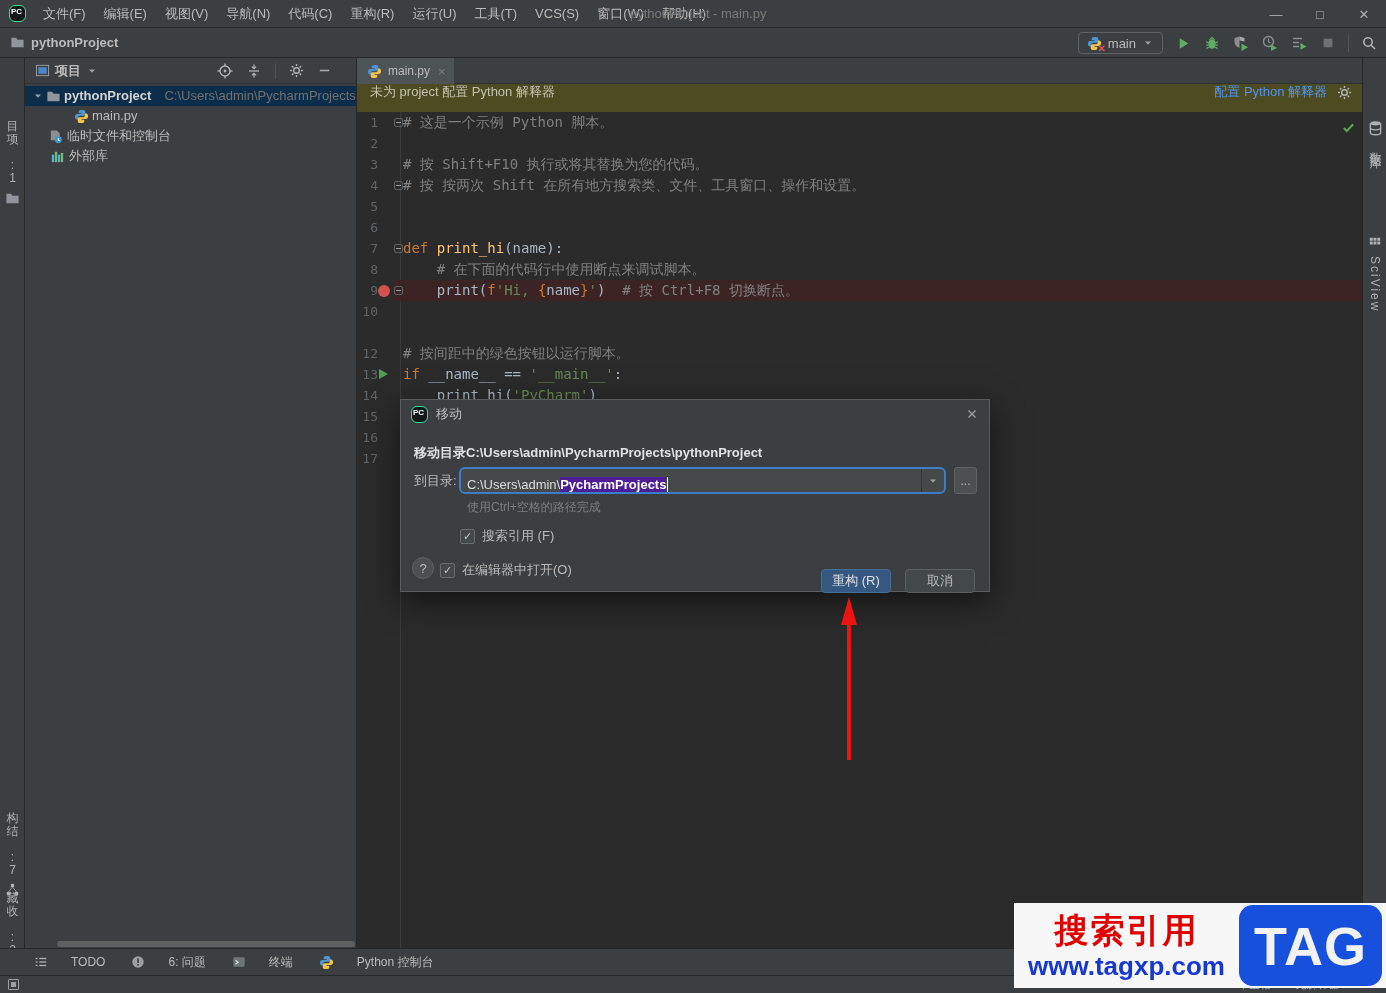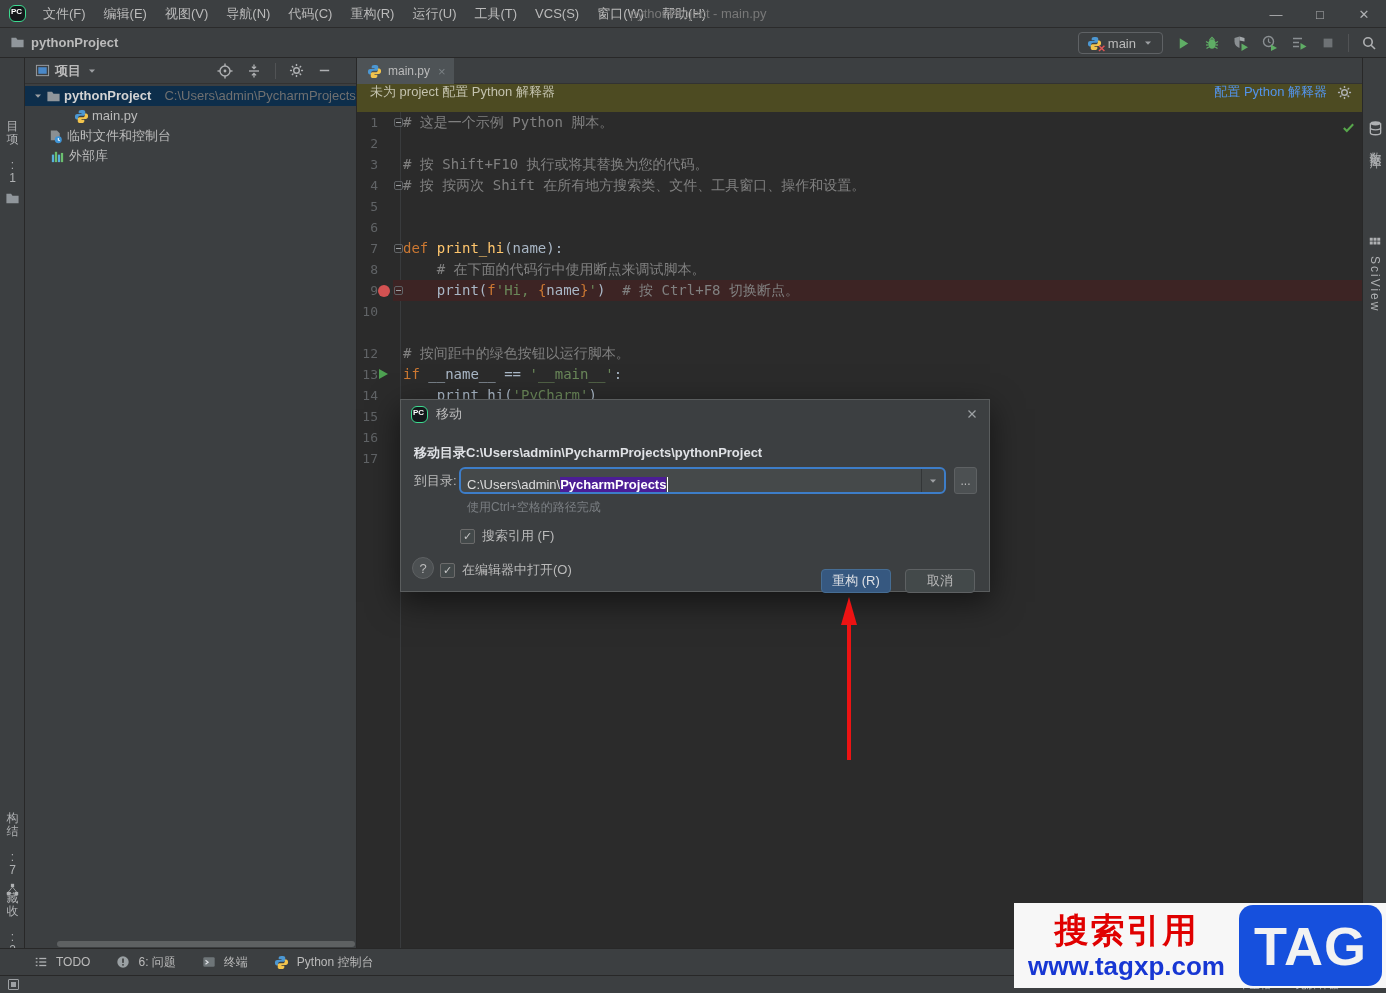--- a/index.html
+++ b/index.html
@@ -90,21 +90,21 @@
   .help-circle { position:absolute; left:11px; top:157px; width:22px; height:22px; border-radius:50%; background:#4c5052; border:1px solid #5e6163; color:#bbbbbb; display:flex; align-items:center; justify-content:center; font-size:13px; }
   .dlg-btn { position:absolute; top:158px; height:24px; border-radius:4px; display:flex; align-items:center; justify-content:center; font-size:13px;margin-top:11px; }
   .btn-primary { left:420px; width:70px; background:#365880; border:1px solid #466d94; color:#dfe1e5; }
   .btn-plain { left:504px; width:70px; background:#43494a; border:1px solid #5e6163; color:#bbbbbb; }
 
   
   .red-arrow { position:absolute; left:838px; top:595px; z-index:60; }
 
   
   .bottom-bar { position:absolute; left:0; top:948px; width:1386px; height:27px; background:#3c3f41; border-top:1px solid #282828; display:flex; align-items:center; gap:26px; padding-left:34px; font-size:12px; }
-  .bb-item { display:flex; align-items:center; gap:8px; color:#bbbbbb;justify-content:center; }
+  .bb-item { display:flex; align-items:center; gap:23px; color:#bbbbbb;justify-content:center; }
   .statusbar { position:absolute; left:0; top:975px; width:1386px; height:18px; background:#3c3f41; border-top:1px solid #282828; display:flex; align-items:center; font-size:11px; color:#b0b3b5; }
   .sb-left-icon { margin-left:8px; width:11px; height:11px; border:1px solid #9da0a3; border-radius:1px; position:relative; }
   .sb-left-icon::after { content:""; position:absolute; left:2px; top:2px; width:5px; height:5px; background:#9da0a3; }
   .sb-items { margin-left:auto; display:flex; gap:18px; padding-right:40px; }
 
   
   .watermark { position:absolute; left:1014px; top:903px; width:372px; height:85px; background:#f7f7f7; z-index:70; display:flex; align-items:center; }
   .wm-left { width:225px; text-align:center; }
   .wm-line1 { color:#e00000; font-weight:bold; font-size:34px; letter-spacing:2px; line-height:40px; }
   .wm-line2 { color:#1737d3; font-weight:bold; font-size:26px; line-height:32px; }

